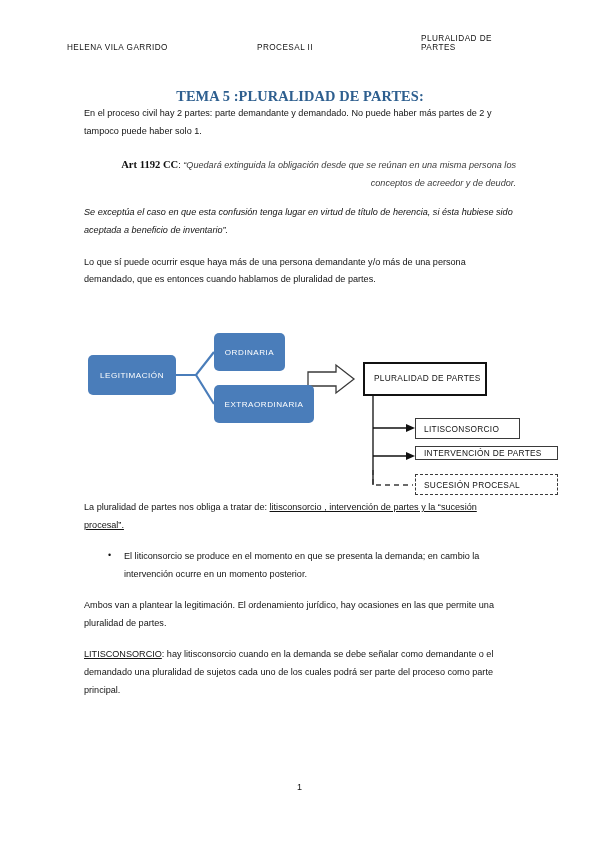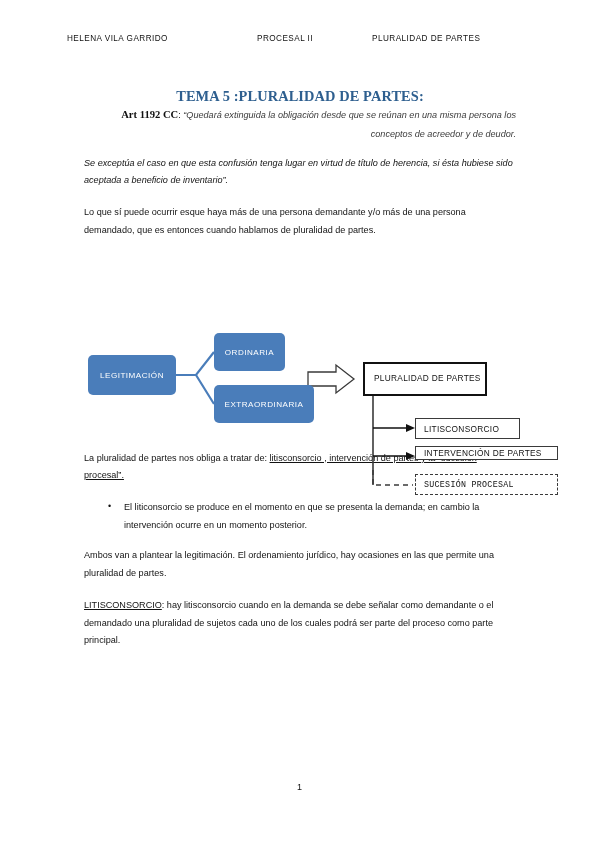--- a/index.html
+++ b/index.html
@@ -28,21 +28,21 @@
     top: 34px;
     left: 67px;
     width: 440px;
     display: flex;
     font-size: 8.2px;
     letter-spacing: 0.45px;
     color: #111;
     align-items: flex-end;
   }
   .doc-header .h-author { width: 190px; }
-  .doc-header .h-subject { width: 115px; }
+  .doc-header .h-subject { width: 164px; }
   .doc-header .h-topic { flex: 1; }
 
   
   .content {
     position: absolute;
     top: 88px;
     left: 84px;
     width: 432px;
   }
 
@@ -154,21 +154,20 @@
     letter-spacing: 0.3px;
     display: flex;
     align-items: center;
     padding-left: 8px;
   }
   #box-litisconsorcio { left: 331px; top: 88px;  width: 105px; height: 21px; }
   #box-intervencion   { left: 331px; top: 116px; width: 143px; height: 14px; }
   #box-sucesion {
     left: 331px; top: 144px; width: 143px; height: 21px;
     border: 1.6px dashed #3a3a3a;
-    font-family: Liberation Mono, monospace;
   }
 
   
   .page-number {
     position: absolute;
     left: 0;
     right: 0;
     top: 782px;
     text-align: center;
     font-size: 9px;
@@ -183,20 +182,21 @@
   <div class="doc-header">
     <span class="h-author">HELENA VILA GARRIDO</span>
     <span class="h-subject">PROCESAL II</span>
     <span class="h-topic">PLURALIDAD DE PARTES</span>
   </div>
 
   <div class="content">
 
     <h1 class="doc-title">TEMA 5 :PLURALIDAD DE PARTES:</h1>
 
+    <p class="para">En el proceso civil hay 2 partes: parte demandante y demandado. No puede haber más partes de 2 y tampoco puede haber solo 1.</p>
 
     <p class="para tight">
       <span class="art-label">Art 1192 CC</span><span class="art-sep">: </span><span class="quoted">“Quedará extinguida la obligación desde que se reúnan en una misma persona los conceptos de acreedor y de deudor.</span>
     </p>
 
     <p class="para quoted">Se exceptúa el caso en que esta confusión tenga lugar en virtud de título de herencia, si ésta hubiese sido aceptada a beneficio de inventario”.</p>
 
     <p class="para">Lo que sí puede ocurrir esque haya más de una persona demandante y/o más de una persona demandado, que es entonces cuando hablamos de pluralidad de partes.</p>
 
     <div style="height:196px"></div>

